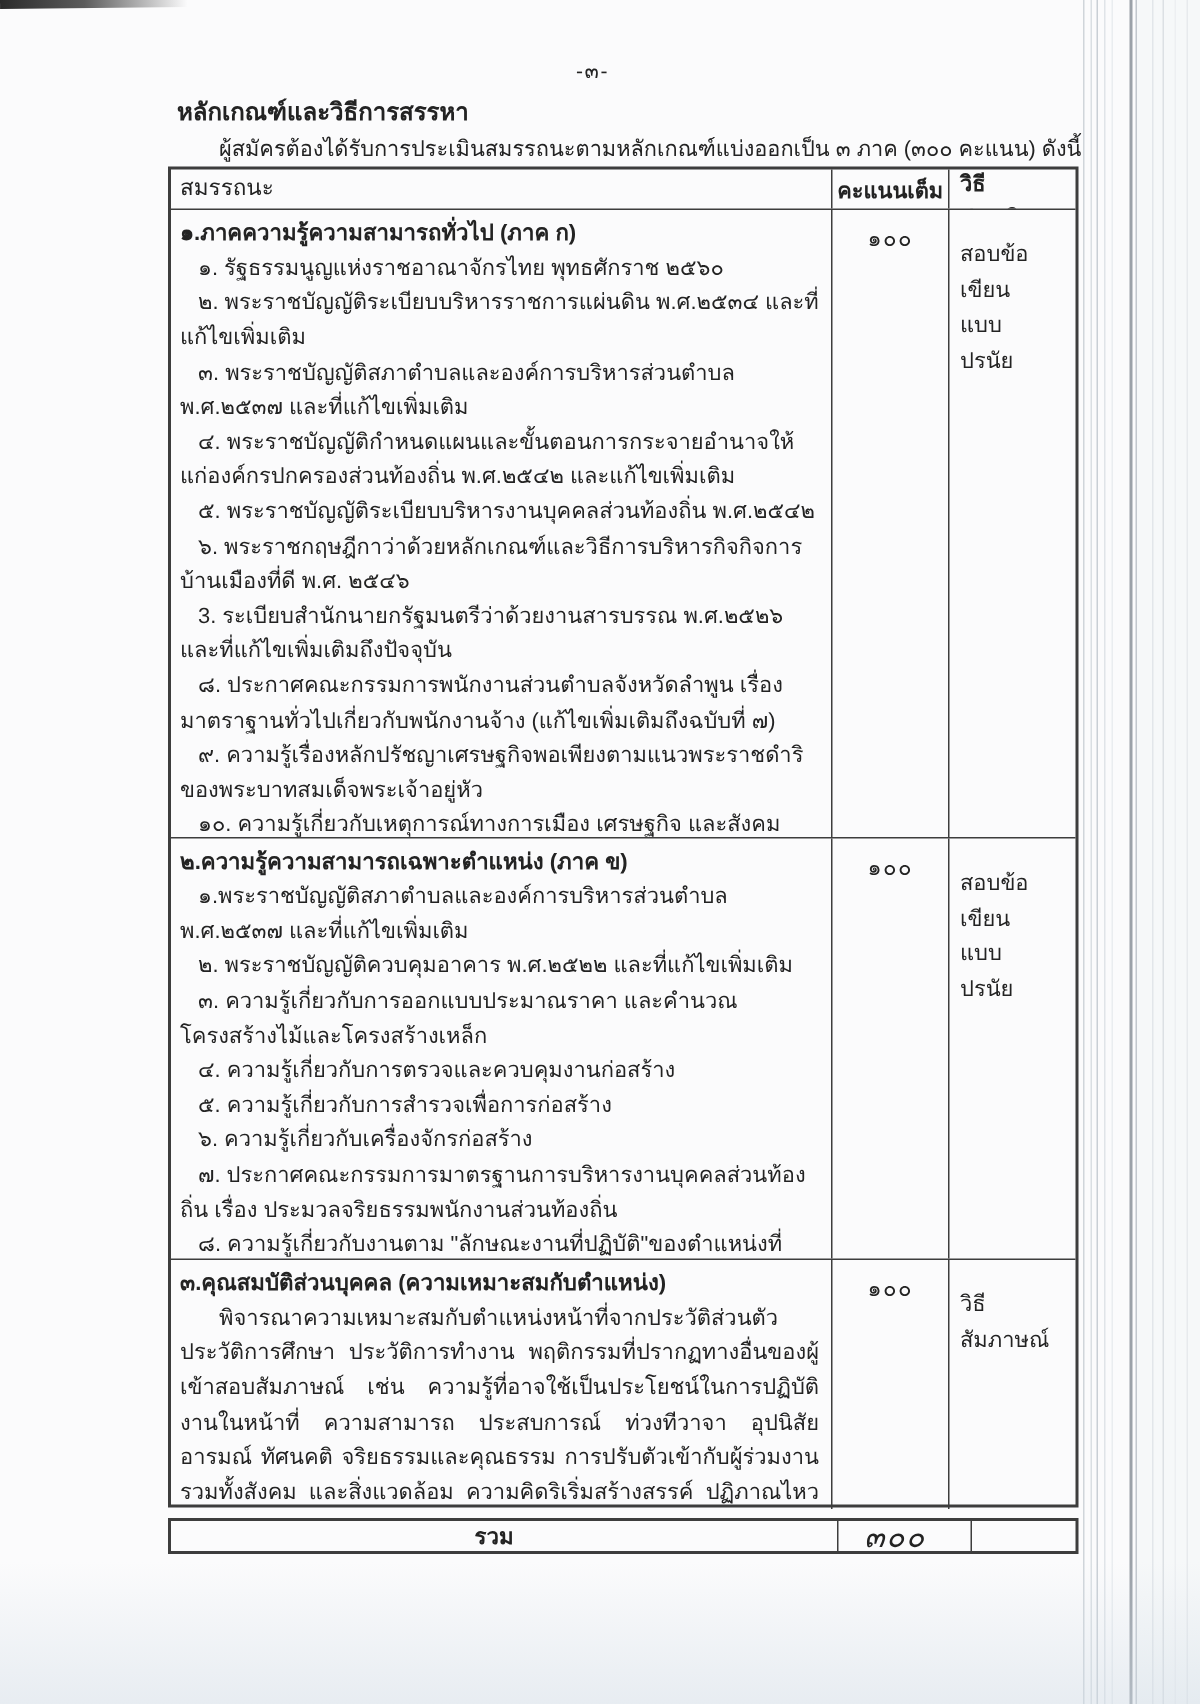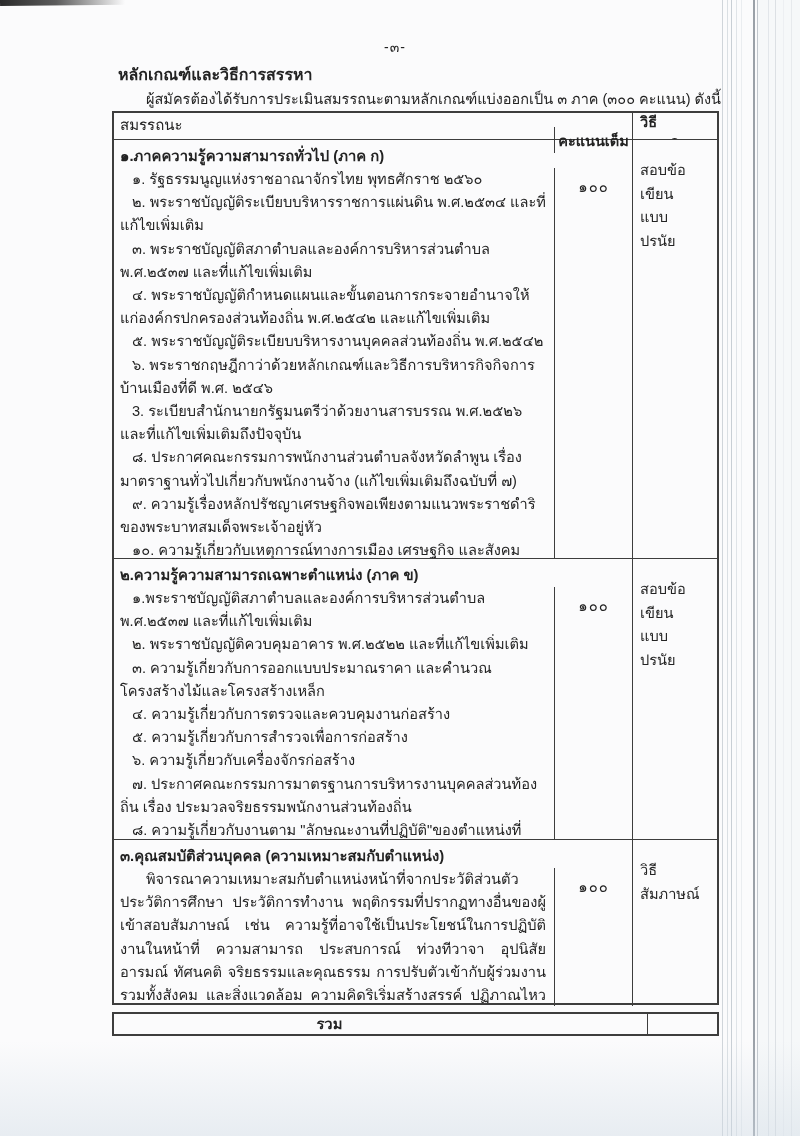--- a/index.html
+++ b/index.html
@@ -27,21 +27,21 @@
   .tbl {
     position:absolute; top:111px; left:112px;
     width:607px; height:894px;
     border:2px solid #3d3d3d;
     background:transparent;
   }
   .row { display:flex; width:100%; }
   .row.bordered { border-bottom:1.5px solid #3d3d3d; }
   .cell { position:relative; overflow:hidden; }
   .c1 { width:440px; padding:3px 8px 3px 6px; }
-  .c2 { width:78px;  border-left:1.5px solid #3d3d3d; text-align:center;margin-top:28px; }
+  .c2 { width:78px;  border-left:1.5px solid #3d3d3d; text-align:center; }
   .c3 { width:71px;  border-left:1.5px solid #3d3d3d; padding:16px 4px 3px 7px; }
   .hdr-row { height:27px; align-items:center; }
   .hdr-row .c1 { font-weight:normal; font-size:15px; padding-top:1px; }
   .hdr-row .c2, .hdr-row .c3 { font-weight:bold; font-size:14.5px; height:100%; display:flex; align-items:center; justify-content:center; }
   .sec-row-1 { height:419px; }
   .sec-row-2 { height:281px; }
   .sec-row-3 { height:166px; }
   .sec-title { font-weight:bold; font-size:14.8px; line-height:23px; padding-top:2px; }
   .item { font-size:14.6px; line-height:23.2px; text-indent:12px; }
   .para { font-size:14.6px; line-height:23.2px; text-indent:26px; text-align:justify; }
@@ -50,21 +50,21 @@
   .c3 .method-wrap { padding-top:3px; }
   
   .total-tbl {
     position:absolute; top:1012px; left:112px;
     width:607px; height:24px;
     border:2px solid #3d3d3d;
     display:flex;
     gap:13px;
   }
   .total-tbl .c1 { display:flex; align-items:center; justify-content:center; font-weight:bold; font-size:14.8px; padding:0; }
-  .total-tbl .c2 { display:flex; align-items:center; justify-content:center; font-size:16px; letter-spacing:1px; }
+  .total-tbl .c2 { display:flex; align-items:center; justify-content:center; font-size:20px; letter-spacing:1px;font-style:italic; }
   .total-tbl .c3 { }
   
   .corner-smudge {
     position:absolute; top:0; left:0; width:125px; height:6px;
     background:linear-gradient(to right, #131313 0%, #4a4a4a 45%, rgba(120,120,120,0) 100%);
     transform:rotate(-0.6deg); transform-origin:left top; opacity:.9;
   }
   .vline { position:absolute; top:0; bottom:0; width:1px; }
   .edge-tint {
     position:absolute; top:0; bottom:0; left:757px; right:0;

